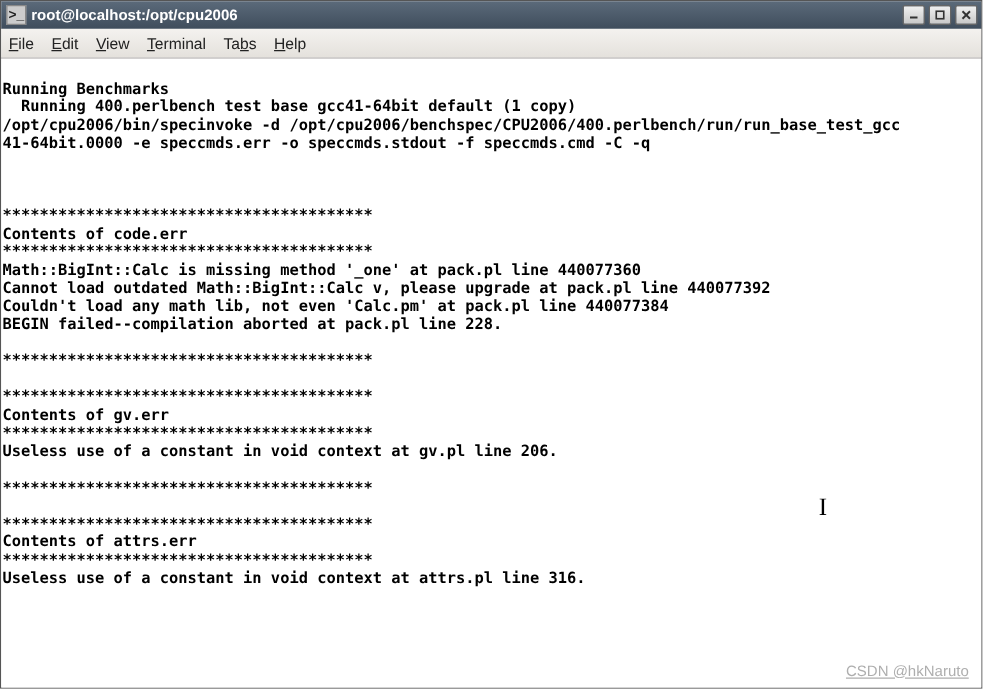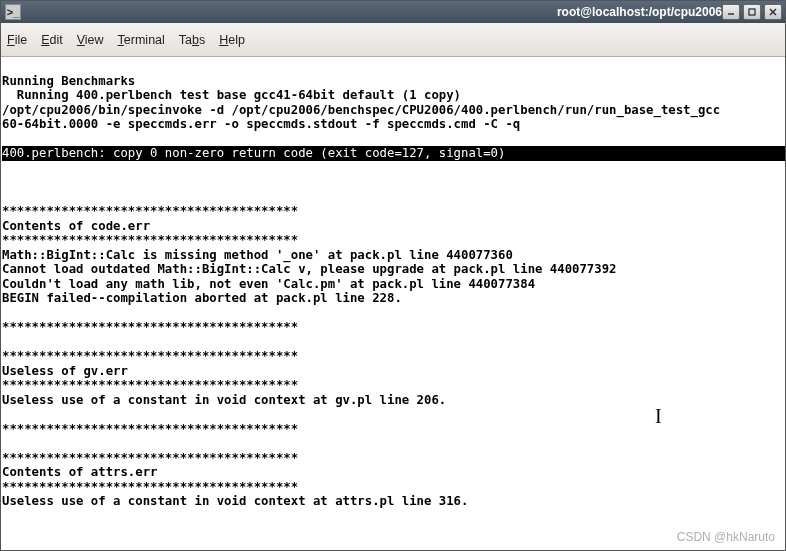--- a/index.html
+++ b/index.html
@@ -32,37 +32,37 @@
     width: 16px; height: 16px;
     margin: 0 4px;
     display: inline-flex; align-items: center; justify-content: center;
     font-size: 11px;
     color: #222;
     background: #ccc;
     border: 1px solid #888;
   }
   .titlebar .title {
     flex: 1;
-    text-align: right;
+    text-align: left;
   }
   .titlebar .win-btns {
     display: flex;
     margin-right: 3px;
     gap: 3px;
   }
   .titlebar .win-btn {
     width: 18px; height: 16px;
     background: linear-gradient(to bottom,#f0f0f0,#c8c8c8);
     border: 1px solid #666;
     border-radius: 2px;
     display: inline-flex; align-items: center; justify-content: center;
     font-size: 9px; font-weight: bold; color: #333;
   }
   .menubar {
-    height: 34px;
+    height: 24px;
     background: linear-gradient(to bottom,#f4f2ef,#e4e1dc);
     border-bottom: 1px solid #b0acac;
     display: flex;
     align-items: center;
     padding: 0 6px;
     font-size: 12.5px;
     color: #222;
     gap: 14px;
   }
   .menubar .menu-item {
@@ -96,20 +96,21 @@
     pointer-events: none;
   }
   .watermark {
     position: absolute;
     right: 10px;
     bottom: 6px;
     font-size: 12px;
     color: rgba(120,120,120,0.6);
     font-family: sans-serif;
     pointer-events: none;
+    text-decoration: underline;
   }
 </style>
 </head>
 <body>
 
 <div class="window">
 
   <div class="titlebar">
     <span class="icon">&gt;_</span>
     <span class="title">root@localhost:/opt/cpu2006</span>
@@ -139,37 +140,36 @@
     <span class="menu-item"><span class="ul">V</span>iew</span>
     <span class="menu-item"><span class="ul">T</span>erminal</span>
     <span class="menu-item">Ta<span class="ul">b</span>s</span>
     <span class="menu-item"><span class="ul">H</span>elp</span>
   </div>
 
   <div class="terminal">
 <span class="line">Running Benchmarks</span>
 <span class="line">  Running 400.perlbench test base gcc41-64bit default (1 copy)</span>
 <span class="line">/opt/cpu2006/bin/specinvoke -d /opt/cpu2006/benchspec/CPU2006/400.perlbench/run/run_base_test_gcc</span>
-<span class="line">60-64bit.0000 -e speccmds.err -o speccmds.stdout -f speccmds.cmd -C -q</span>
+<span class="line">41-64bit.0000 -e speccmds.err -o speccmds.stdout -f speccmds.cmd -C -q</span>
 <span class="line"></span>
-<span class="inv">400.perlbench: copy 0 non-zero return code (exit code=127, signal=0)</span>
 <span class="line"></span>
 <span class="line"></span>
 <span class="line">****************************************</span>
 <span class="line">Contents of code.err</span>
 <span class="line">****************************************</span>
 <span class="line">Math::BigInt::Calc is missing method '_one' at pack.pl line 440077360</span>
 <span class="line">Cannot load outdated Math::BigInt::Calc v, please upgrade at pack.pl line 440077392</span>
 <span class="line">Couldn't load any math lib, not even 'Calc.pm' at pack.pl line 440077384</span>
 <span class="line">BEGIN failed--compilation aborted at pack.pl line 228.</span>
 <span class="line"></span>
 <span class="line">****************************************</span>
 <span class="line"></span>
 <span class="line">****************************************</span>
-<span class="line">Useless of gv.err</span>
+<span class="line">Contents of gv.err</span>
 <span class="line">****************************************</span>
 <span class="line">Useless use of a constant in void context at gv.pl line 206.</span>
 <span class="line"></span>
 <span class="line">****************************************</span>
 <span class="line"></span>
 <span class="line">****************************************</span>
 <span class="line">Contents of attrs.err</span>
 <span class="line">****************************************</span>
 <span class="line">Useless use of a constant in void context at attrs.pl line 316.</span>
 <span class="line"></span>

